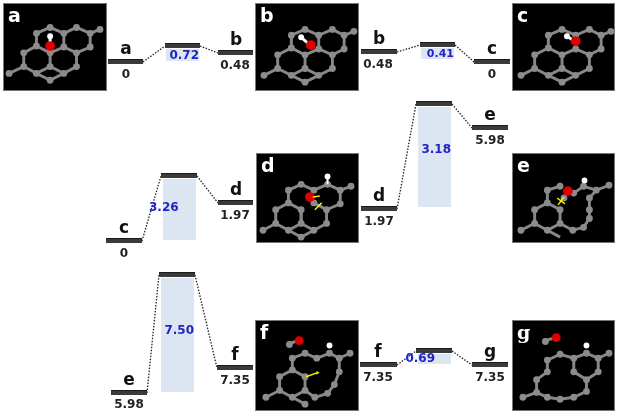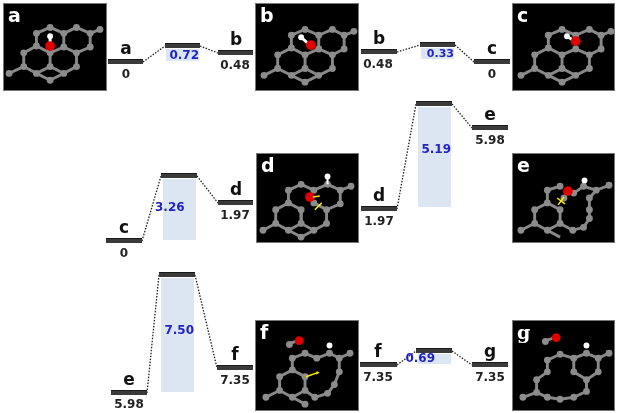--- a/index.html
+++ b/index.html
@@ -41,27 +41,27 @@
 
       <line x1="397" y1="365" x2="416" y2="351"></line>
       <line x1="452" y1="351" x2="472" y2="365"></line>
     </g>
   </svg>
 
   <div class="barrier" style="left:166px;top:49px;width:33px;height:12px;"></div>
   <div class="barrier-val" style="left:166px;top:48px;width:33px;">0.72</div>
 
   <div class="barrier" style="left:421px;top:48px;width:33px;height:11px;"></div>
-  <div class="barrier-val" style="left:421px;top:47px;width:33px;font-size:11px;">0.33</div>
+  <div class="barrier-val" style="left:421px;top:47px;width:33px;font-size:11px;">0.41</div>
 
   <div class="barrier" style="left:163px;top:179px;width:33px;height:61px;"></div>
-  <div class="barrier-val" style="left:155px;top:200px;width:23px;">3.26</div>
+  <div class="barrier-val" style="left:149px;top:200px;width:23px;">3.26</div>
 
   <div class="barrier" style="left:418px;top:107px;width:33px;height:100px;"></div>
-  <div class="barrier-val" style="left:418px;top:142px;width:33px;">5.19</div>
+  <div class="barrier-val" style="left:418px;top:142px;width:33px;">3.18</div>
 
   <div class="barrier" style="left:161px;top:278px;width:33px;height:114px;"></div>
   <div class="barrier-val" style="left:161px;top:323px;width:33px;">7.50</div>
 
   <div class="barrier" style="left:418px;top:354px;width:33px;height:10px;"></div>
   <div class="barrier-val" style="left:402px;top:351px;width:33px;">0.69</div>
 
   <div class="level" style="left:108px;top:59px;width:35px;"></div>
   <div class="state-label" style="left:108px;top:38px;">a</div>
   <div class="energy-val" style="left:106px;top:67px;">0</div>

